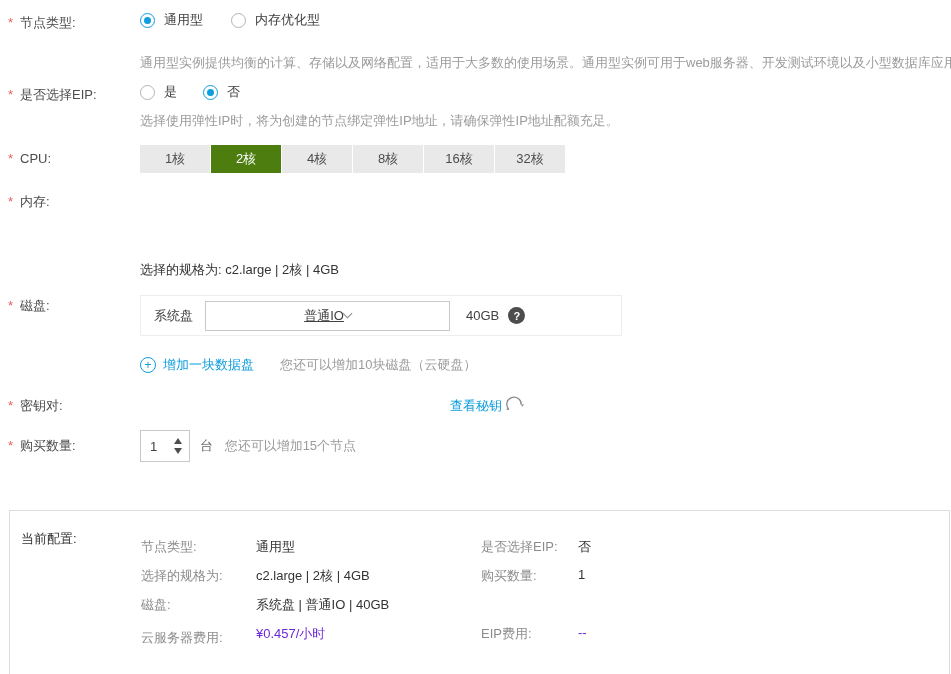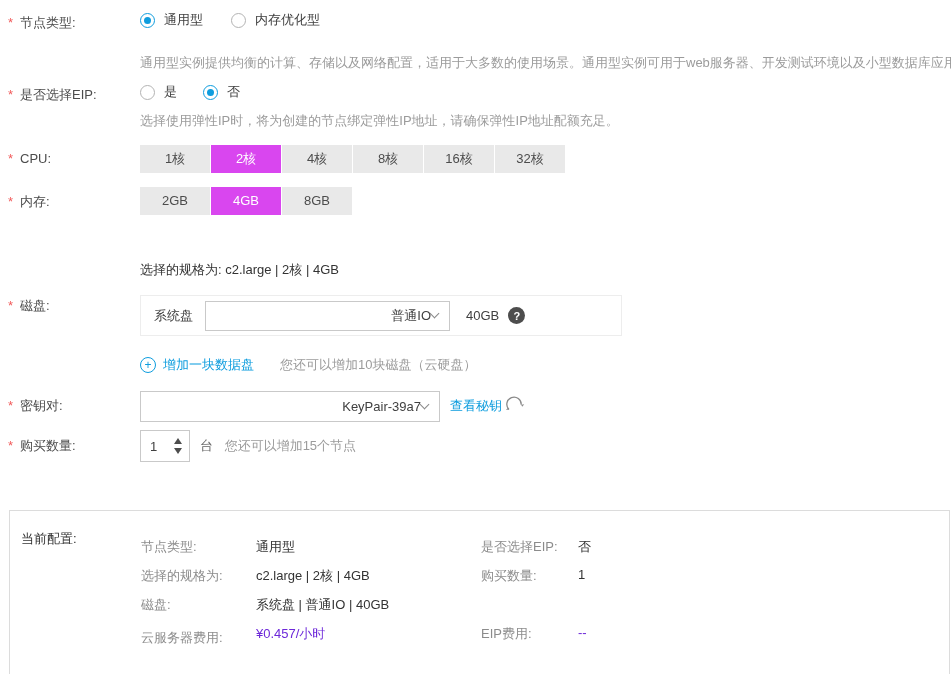--- a/index.html
+++ b/index.html
@@ -17,26 +17,26 @@
   .radio { display:inline-flex; align-items:center; cursor:pointer; color:#404040; }
   .radio .dot { width:15px; height:15px; border:1px solid #b3b3b3; border-radius:50%;
     background:#fff; margin-right:9px; position:relative; flex:none; }
   .radio.sel .dot { border-color:#0e9dde; }
   .radio.sel .dot::after { content:""; position:absolute; left:3px; top:3px; width:7px; height:7px;
     border-radius:50%; background:#0e9dde; }
   
   .optrow { position:absolute; display:flex; }
   .optbtn { width:70px; height:28px; line-height:28px; text-align:center; background:#e9e9e9;
     color:#4c4c4c; margin-right:1px; cursor:pointer; }
-  .optbtn.sel { background:#d946ef; color:#fff; }
+  .optbtn.sel { background:#4d7c0f; color:#fff; }
   
   .diskbox { position:absolute; left:140px; top:295px; width:482px; height:41px;
     border:1px solid #ededed; display:flex; align-items:center; padding-left:13px; }
   .select { border:1px solid #c9c9c9; background:#fff; height:30px; display:flex;
-    align-items:center; justify-content:flex-end; padding:0 11px; cursor:pointer; }
+    align-items:center; justify-content:center; padding:0 11px; cursor:pointer;text-decoration:underline; }
   .chev { width:7px; height:7px; border-right:1px solid #8a8a8a; border-bottom:1px solid #8a8a8a;
     transform:rotate(45deg); margin-top:-4px; flex:none; }
   .qicon { display:inline-flex; width:17px; height:17px; border-radius:50%; background:#4d4d4d;
     color:#fff; align-items:center; justify-content:center; font-size:11px; font-weight:bold;
     cursor:pointer; flex:none; }
   .link { color:#0e9dde; cursor:pointer; white-space:nowrap; }
   .pluscircle { display:inline-flex; width:16px; height:16px; border:1px solid #0e9dde;
     border-radius:50%; color:#0e9dde; align-items:center; justify-content:center;
     font-size:12px; margin-right:7px; flex:none; }
   .addrow { position:absolute; left:140px; top:356px; display:flex; align-items:center; }
@@ -103,25 +103,20 @@
     <span class="optbtn sel">2核</span>
     <span class="optbtn">4核</span>
     <span class="optbtn">8核</span>
     <span class="optbtn">16核</span>
     <span class="optbtn">32核</span>
   </div>
 
   <div class="flabel" style="top:193px">
     <span class="req">*</span><span>内存:</span>
   </div>
-  <div class="optrow" style="left:140px; top:187px">
-    <span class="optbtn">2GB</span>
-    <span class="optbtn sel">4GB</span>
-    <span class="optbtn">8GB</span>
-  </div>
   <div class="abs dark" style="left:140px; top:261px; white-space:nowrap;">选择的规格为: c2.large | 2核 | 4GB</div>
 
   <div class="flabel" style="top:297px">
     <span class="req">*</span><span>磁盘:</span>
   </div>
   <div class="diskbox">
     <span>系统盘</span>
     <span class="select" style="width:245px; margin-left:12px;">
       <span>普通IO</span>
       <span class="chev"></span>
@@ -130,24 +125,20 @@
     <span class="qicon" style="margin-left:9px">?</span>
   </div>
   <div class="addrow">
     <span class="pluscircle">+</span>
     <span class="link">增加一块数据盘</span>
     <span class="desc" style="position:static; margin-left:26px">您还可以增加10块磁盘（云硬盘）</span>
   </div>
 
   <div class="flabel" style="top:397px">
     <span class="req">*</span><span>密钥对:</span>
-  </div>
-  <div class="select abs" style="left:140px; top:391px; width:300px; height:31px;">
-    <span>KeyPair-39a7</span>
-    <span class="chev"></span>
   </div>
   <span class="link abs" style="left:450px; top:397px">查看秘钥</span>
   <svg class="abs refresh" style="left:502px; top:392px" width="24" height="24" viewBox="0 0 24 24">
     <path d="M7 17.5 A7.2 7.2 0 1 1 19.2 12.8" fill="none" stroke="#8a8a8a" stroke-width="1.3"></path>
     <path d="M19.2 12.8 l3 -0.6 l-2 2.6 z" fill="#8a8a8a"></path>
     <path d="M7 17.5 l-3 0.6 l2 -2.6 z" fill="#8a8a8a"></path>
   </svg>
 
   <div class="flabel" style="top:437px">
     <span class="req">*</span><span>购买数量:</span>

